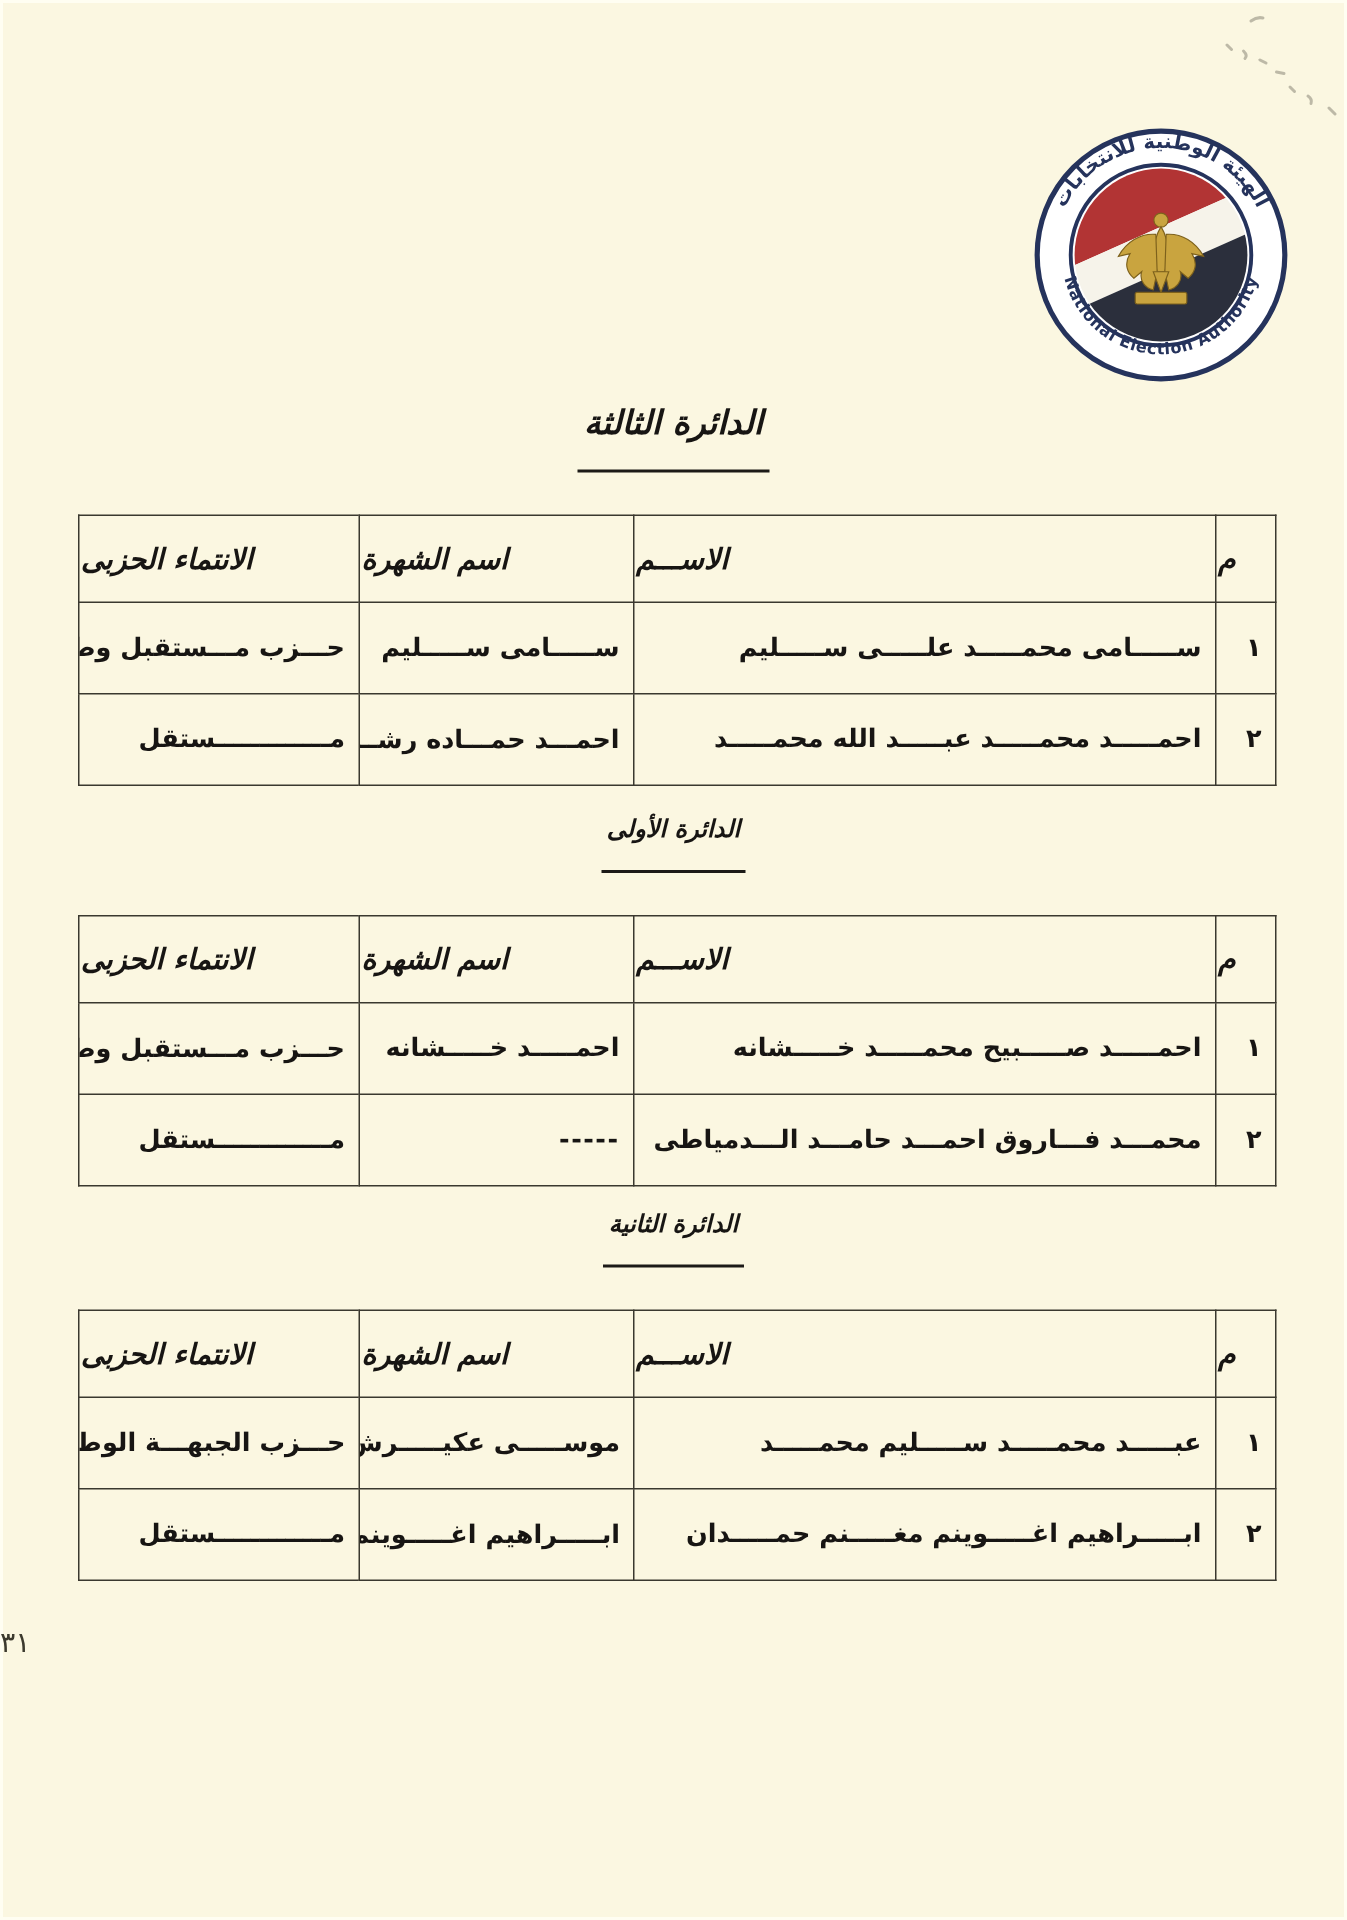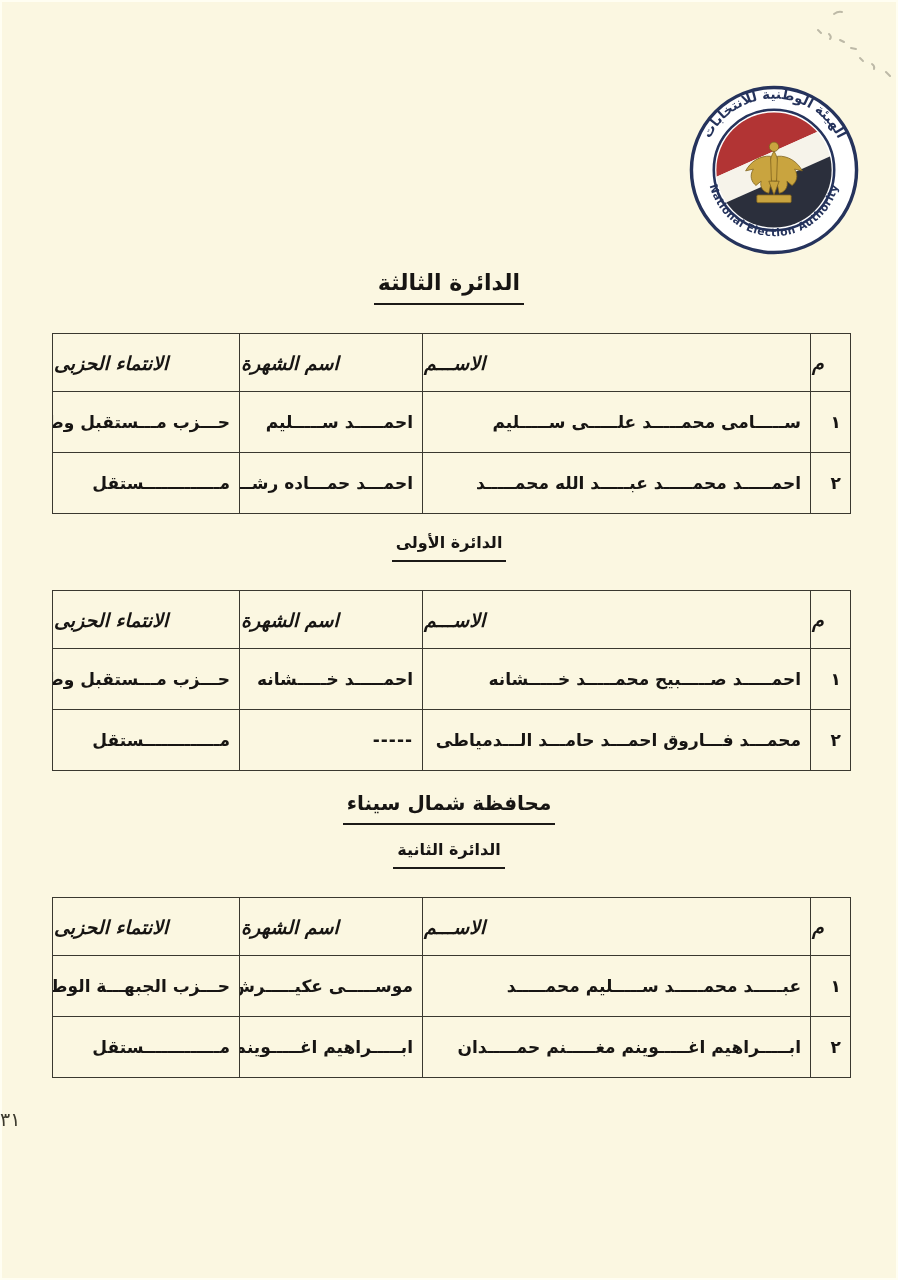--- a/index.html
+++ b/index.html
@@ -17,21 +17,21 @@
 
   
   .scribble { position:absolute; top:6px; right:2px; opacity:.55; }
 
   
   .logo-wrap { position:absolute; top:84px; right:38px; width:172px; height:172px; }
   .logo-wrap svg { width:100%; height:100%; }
 
   
   .heading { text-align:center; direction:rtl; font-weight:bold; }
-  .heading span { display:inline-block; border-bottom:2.5px solid #1c1a17; padding:0 4px 8px; }
+  .heading span { display:inline-block; border-bottom:2.5px solid #1c1a17; padding:0 4px 18px; font-style:italic; }
   .district-3 { margin:270px 0 0; font-size:22px; }
   .gov        { margin:12px 0 0;  font-size:20px; }
   .district   { margin:19px 0 0;  font-size:16px; }
 
   
   table.cand {
     direction: rtl;
     border-collapse: collapse;
     table-layout: fixed;
     width: 798px;
@@ -132,21 +132,21 @@
         <th>م</th>
         <th>الاســـم</th>
         <th>اسم الشهرة</th>
         <th>الانتماء الحزبى</th>
       </tr>
     </thead>
     <tbody>
       <tr>
         <td class="num">١</td>
         <td>ســـــامى محمـــــد علـــــى ســـــليم</td>
-        <td>احمـــــد ســـــليم</td>
+        <td>ســـــامى ســـــليم</td>
         <td>حـــزب مـــستقبل وطـــن</td>
       </tr>
       <tr>
         <td class="num">٢</td>
         <td>احمـــــد محمـــــد عبـــــد الله محمـــــد</td>
         <td>احمـــد حمـــاده رشـــدى</td>
         <td>مـــــــــــــستقل</td>
       </tr>
     </tbody>
   </table>
@@ -179,23 +179,20 @@
       </tr>
       <tr>
         <td class="num">٢</td>
         <td>محمـــد فـــاروق احمـــد حامـــد الـــدمياطى</td>
         <td class="dash">-----</td>
         <td>مـــــــــــــستقل</td>
       </tr>
     </tbody>
   </table>
 
-  <h3 class="heading gov" style="margin-top:20px;">
-    <span>محافظة شمال سيناء</span>
-  </h3>
   <h2 class="heading district" style="margin-top:15px;">
     <span>الدائرة الثانية</span>
   </h2>
 
   <table class="cand t3">
     <colgroup>
         <col class="c-num">
         <col class="c-name">
         <col class="c-nick">
         <col class="c-party">

